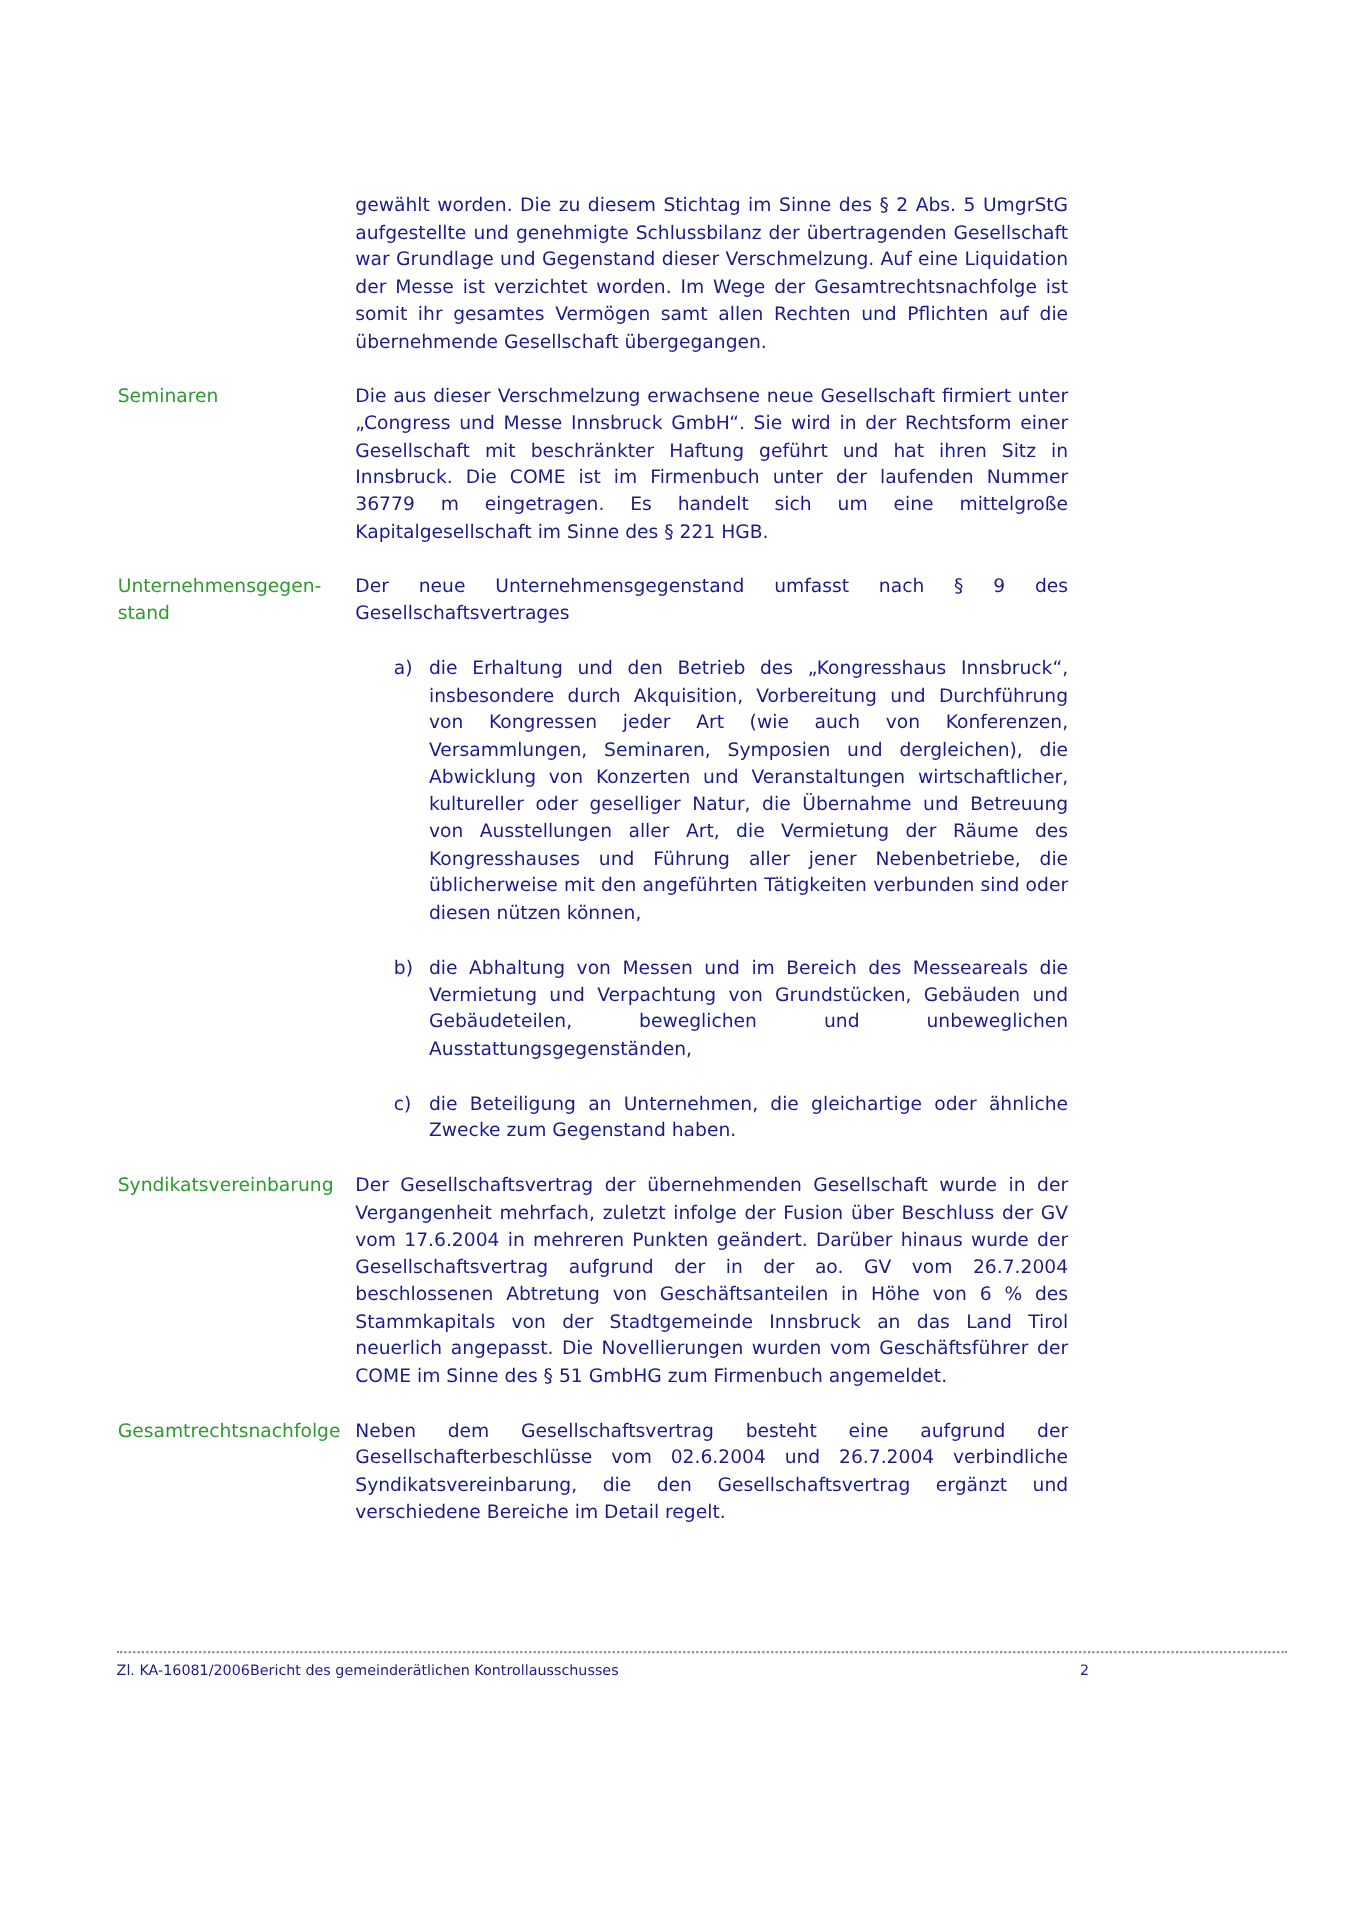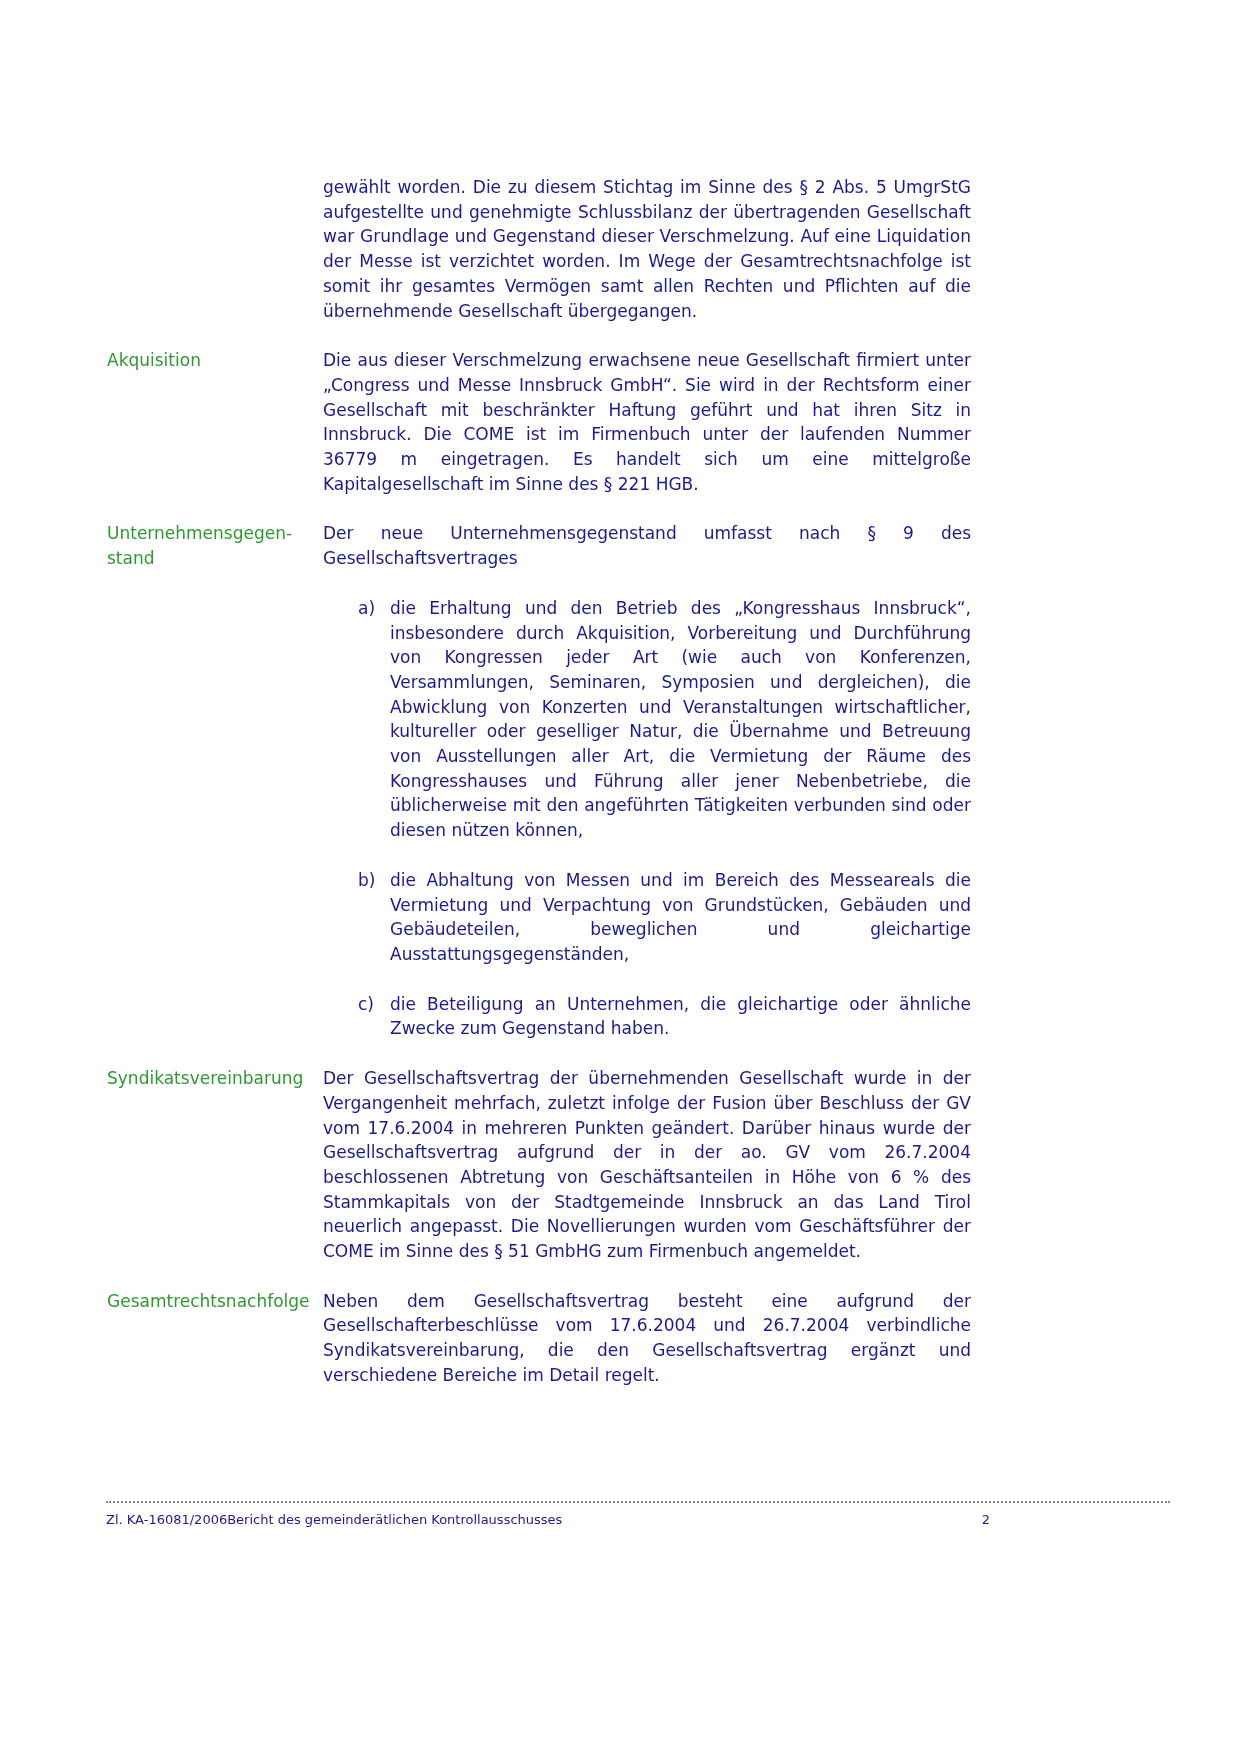--- a/index.html
+++ b/index.html
@@ -80,57 +80,57 @@
   <div class="content">
 
     <div class="section">
       <div class="label-col"></div>
       <div class="body-col">
         <p>gewählt worden. Die zu diesem Stichtag im Sinne des § 2 Abs. 5 UmgrStG aufgestellte und genehmigte Schlussbilanz der übertragenden Gesellschaft war Grundlage und Gegenstand dieser Verschmelzung. Auf eine Liquidation der Messe ist verzichtet worden. Im Wege der Gesamtrechtsnachfolge ist somit ihr gesamtes Vermögen samt allen Rechten und Pflichten auf die übernehmende Gesellschaft übergegangen.</p>
       </div>
     </div>
 
     <div class="section">
-      <div class="label-col">Akquisition</div>
+      <div class="label-col">Seminaren</div>
       <div class="body-col">
         <p>Die aus dieser Verschmelzung erwachsene neue Gesellschaft firmiert unter „Congress und Messe Innsbruck GmbH“. Sie wird in der Rechtsform einer Gesellschaft mit beschränkter Haftung geführt und hat ihren Sitz in Innsbruck. Die COME ist im Firmenbuch unter der laufenden Nummer 36779 m eingetragen. Es handelt sich um eine mittelgroße Kapitalgesellschaft im Sinne des § 221 HGB.</p>
       </div>
     </div>
 
     <div class="section">
       <div class="label-col">Unternehmensgegen-
 stand</div>
       <div class="body-col">
         <p>Der neue Unternehmensgegenstand umfasst nach § 9 des Gesellschaftsvertrages</p>
         <div class="list-item">
           <span class="list-marker">a)</span>
           <span class="list-text">die Erhaltung und den Betrieb des „Kongresshaus Innsbruck“, insbesondere durch Akquisition, Vorbereitung und Durchführung von Kongressen jeder Art (wie auch von Konferenzen, Versammlungen, Seminaren, Symposien und dergleichen), die Abwicklung von Konzerten und Veranstaltungen wirtschaftlicher, kultureller oder geselliger Natur, die Übernahme und Betreuung von Ausstellungen aller Art, die Vermietung der Räume des Kongresshauses und Führung aller jener Nebenbetriebe, die üblicherweise mit den angeführten Tätigkeiten verbunden sind oder diesen nützen können,</span>
         </div>
         <div class="list-item">
           <span class="list-marker">b)</span>
-          <span class="list-text">die Abhaltung von Messen und im Bereich des Messeareals die Vermietung und Verpachtung von Grundstücken, Gebäuden und Gebäudeteilen, beweglichen und gleichartige Ausstattungsgegenständen,</span>
+          <span class="list-text">die Abhaltung von Messen und im Bereich des Messeareals die Vermietung und Verpachtung von Grundstücken, Gebäuden und Gebäudeteilen, beweglichen und unbeweglichen Ausstattungsgegenständen,</span>
         </div>
         <div class="list-item">
           <span class="list-marker">c)</span>
           <span class="list-text">die Beteiligung an Unternehmen, die gleichartige oder ähnliche Zwecke zum Gegenstand haben.</span>
         </div>
       </div>
     </div>
 
     <div class="section">
       <div class="label-col">Syndikatsvereinbarung</div>
       <div class="body-col">
         <p>Der Gesellschaftsvertrag der übernehmenden Gesellschaft wurde in der Vergangenheit mehrfach, zuletzt infolge der Fusion über Beschluss der GV vom 17.6.2004 in mehreren Punkten geändert. Darüber hinaus wurde der Gesellschaftsvertrag aufgrund der in der ao. GV vom 26.7.2004 beschlossenen Abtretung von Geschäftsanteilen in Höhe von 6 % des Stammkapitals von der Stadtgemeinde Innsbruck an das Land Tirol neuerlich angepasst. Die Novellierungen wurden vom Geschäftsführer der COME im Sinne des § 51 GmbHG zum Firmenbuch angemeldet.</p>
       </div>
     </div>
 
     <div class="section">
       <div class="label-col">Gesamtrechtsnachfolge</div>
       <div class="body-col">
-        <p>Neben dem Gesellschaftsvertrag besteht eine aufgrund der Gesellschafterbeschlüsse vom 17.6.2004 und 26.7.2004 verbindliche Syndikatsvereinbarung, die den Gesellschaftsvertrag ergänzt und verschiedene Bereiche im Detail regelt.</p>
+        <p>Neben dem Gesellschaftsvertrag besteht eine aufgrund der Gesellschafterbeschlüsse vom 02.6.2004 und 26.7.2004 verbindliche Syndikatsvereinbarung, die den Gesellschaftsvertrag ergänzt und verschiedene Bereiche im Detail regelt.</p>
       </div>
     </div>
 
   </div>
 
   <div class="footer">
     <span class="f-left">Zl. KA-16081/2006</span>
     <span class="f-center">Bericht des gemeinderätlichen Kontrollausschusses</span>
     <span class="f-right">2</span>
   </div>

